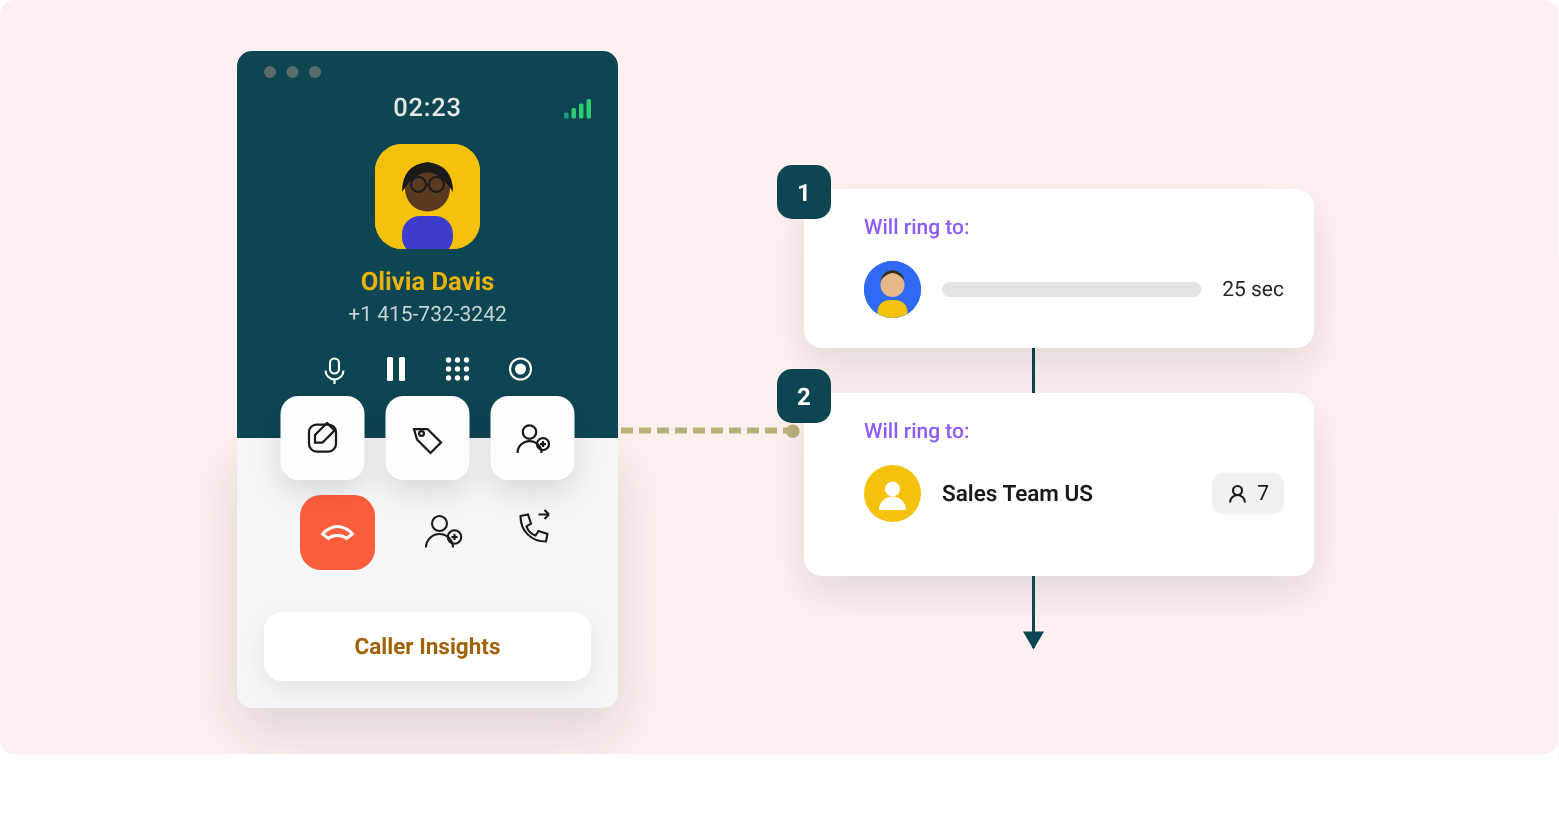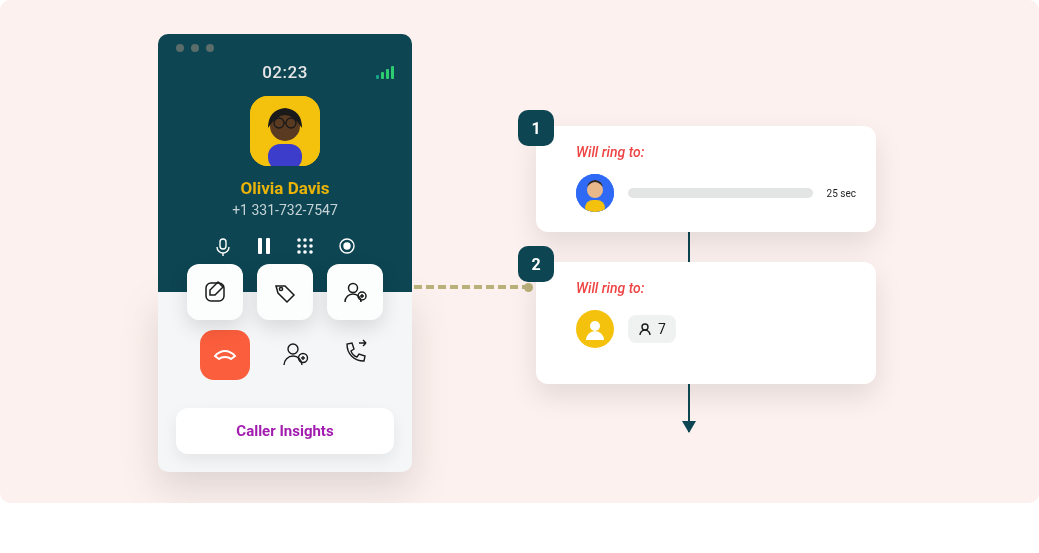--- a/index.html
+++ b/index.html
@@ -130,21 +130,21 @@
     display: flex; align-items: center; justify-content: center;
   }
   .caller-insights {
     margin-top: 28px;
     background: #fff;
     border-radius: 12px;
     text-align: center;
     padding: 14px 0;
     font-weight: 700;
     font-size: 15px;
-    color: #a21caf;
+    color: #a16207;
     box-shadow: 0 6px 16px rgba(0,0,0,.07);
   }
 
   
   .connector-dashed {
     position: absolute;
     left: 414px;
     top: 285px;
     width: 116px;
     height: 2px;
@@ -179,44 +179,43 @@
     width: 36px; height: 36px;
     background: #0d4553;
     color: #fff;
     border-radius: 10px;
     display: flex; align-items: center; justify-content: center;
     font-weight: 700;
     font-size: 16px;
   }
   .card-title {
     font-size: 14px;
-    color: #ef4444;
+    color: #8b5cf6;
     font-weight: 500;
     margin-bottom: 14px;
-    font-style: italic;
   }
   .card-row {
     display: flex;
     align-items: center;
     gap: 14px;
   }
   .avatar-sm {
     width: 38px; height: 38px; border-radius: 50%;
     background: #2e6af5;
     overflow:hidden;
     display:flex; align-items:flex-end; justify-content:center;
   }
   .progress {
     flex: 1;
     height: 10px;
     background: #e3e5e5;
     border-radius: 20px;
   }
   .duration {
-    font-size: 10px;
+    font-size: 14px;
     color: #262626;
     white-space: nowrap;
   }
   .team-avatar {
     width: 38px; height: 38px;
     border-radius: 50%;
     background: #f4c20d;
     display:flex; align-items:center; justify-content:center;
   }
   .team-name {
@@ -281,21 +280,21 @@
           <rect x="0" y="0" width="70" height="70" fill="#f4c20d"></rect>
           <circle cx="35" cy="30" r="15" fill="#5a3a20"></circle>
           <path d="M18 32 Q35 6 52 32 Q52 14 35 12 Q18 14 18 32" fill="#1a1a1a"></path>
           <rect x="18" y="48" width="34" height="26" rx="12" fill="#3d3dcb"></rect>
           <circle cx="29" cy="27" r="5" fill="none" stroke="#1a1a1a" stroke-width="1.3"></circle>
           <circle cx="41" cy="27" r="5" fill="none" stroke="#1a1a1a" stroke-width="1.3"></circle>
           <line x1="34" y1="27" x2="36" y2="27" stroke="#1a1a1a" stroke-width="1.3"></line>
         </svg>
       </div>
       <div class="caller-name">Olivia Davis</div>
-      <div class="caller-number">+1 331-732-7547</div>
+      <div class="caller-number">+1 415-732-3242</div>
 
       <div class="mini-actions">
         <span>
           <svg width="16" height="18" viewBox="0 0 16 18" fill="none" stroke="#fff" stroke-width="1.4">
             <rect x="5" y="1" width="6" height="10" rx="3"></rect>
             <path d="M2 9a6 6 0 0 0 12 0"></path>
             <line x1="8" y1="15" x2="8" y2="18"></line>
           </svg>
         </span>
         <span>
@@ -404,20 +403,21 @@
     <div class="card">
       <div class="step-badge">2</div>
       <div class="card-title">Will ring to:</div>
       <div class="card-row" style="margin-bottom:16px;">
         <div class="team-avatar">
           <svg width="22" height="22" viewBox="0 0 22 22" fill="#fff">
             <circle cx="11" cy="8" r="5"></circle>
             <path d="M2 22 a9 9 0 0 1 18 0 z"></path>
           </svg>
         </div>
+        <div class="team-name">Sales Team US</div>
         <div class="count-pill">
           <svg width="14" height="14" viewBox="0 0 14 14" fill="none" stroke="#1a1a1a" stroke-width="1.4">
             <circle cx="7" cy="5" r="3"></circle>
             <path d="M2 13 a5 5 0 0 1 10 0"></path>
           </svg>
           <span>7</span>
         </div>
       </div>
     </div>
 

